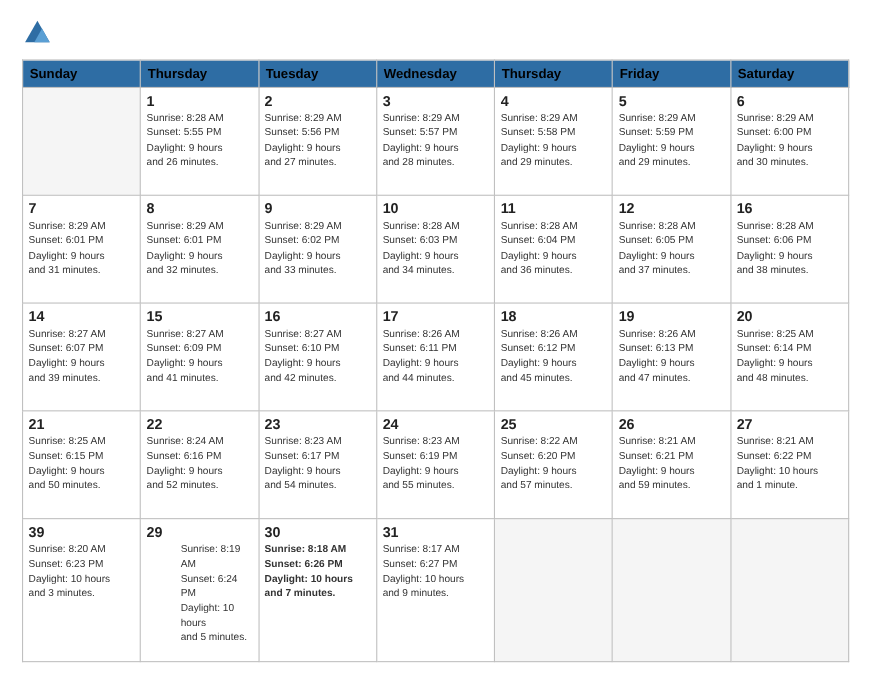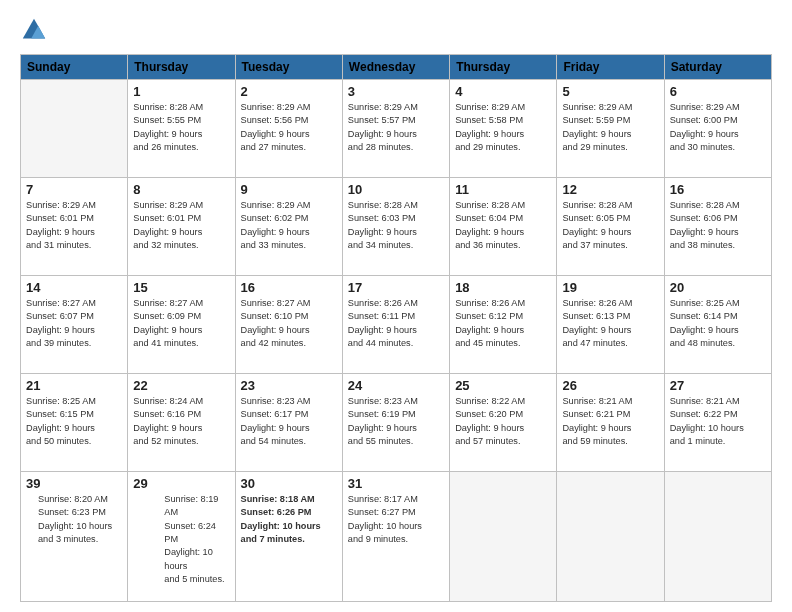--- a/index.html
+++ b/index.html
@@ -322,21 +322,21 @@
             <div class="day-number">27</div>
             <div class="day-info" style="white-space: pre-line;">Sunrise: 8:21 AM
 Sunset: 6:22 PM
 Daylight: 10 hours
 and 1 minute.</div>
           </td>
         </tr>
         <tr>
           <td>
             <div class="day-number">39</div>
-            <div class="day-info" style="white-space: pre-line; margin-left: 12px;">Sunrise: 8:20 AM
+            <div class="day-info" style="white-space: pre-line;">Sunrise: 8:20 AM
 Sunset: 6:23 PM
 Daylight: 10 hours
 and 3 minutes.</div>
           </td>
           <td>
             <div class="day-number">29</div>
             <div class="day-info" style="white-space: pre-line; margin-left: 31px;">Sunrise: 8:19 AM
 Sunset: 6:24 PM
 Daylight: 10 hours
 and 5 minutes.</div>

